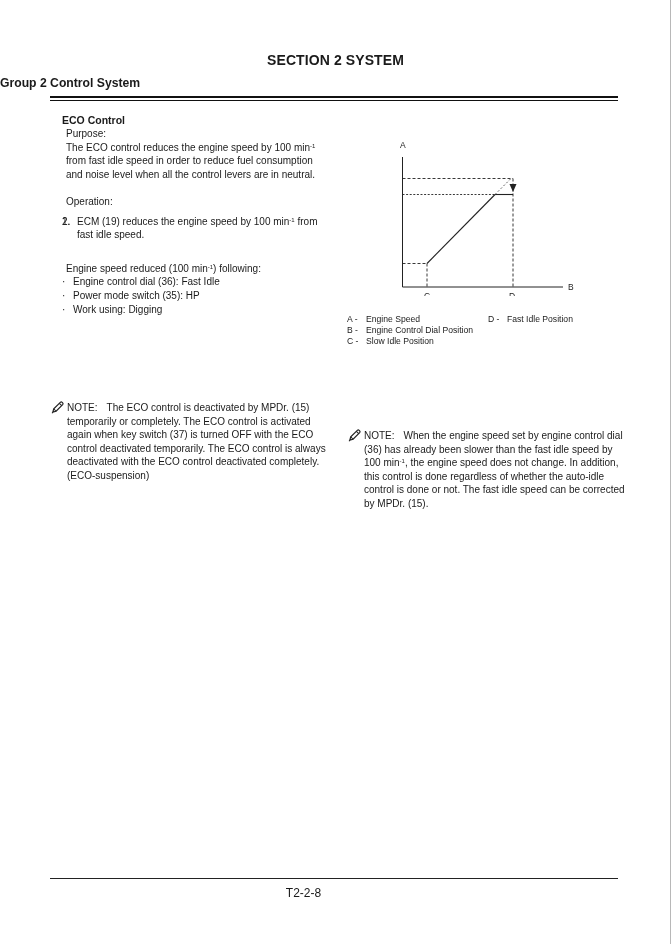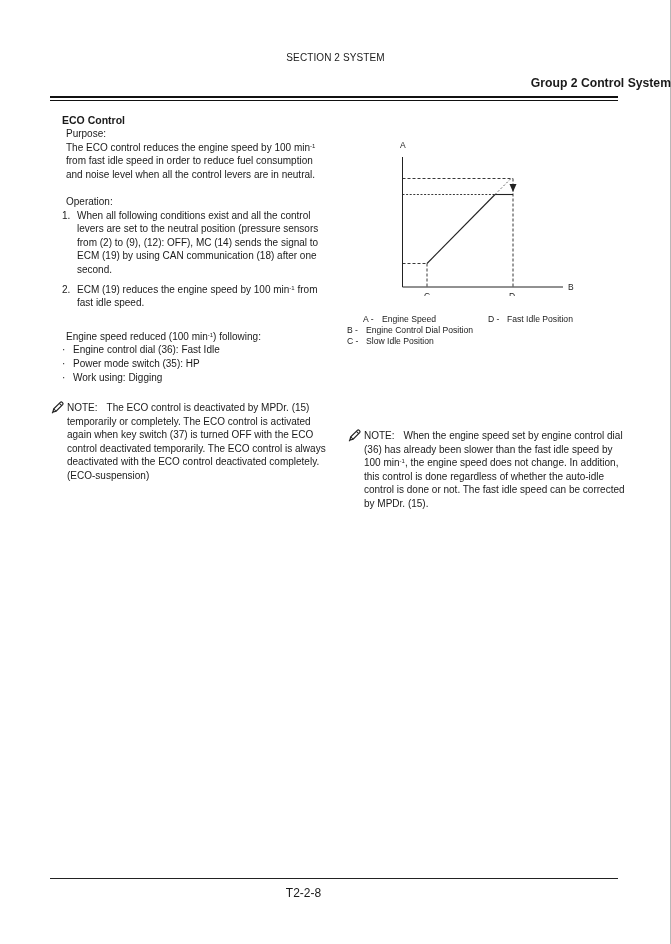--- a/index.html
+++ b/index.html
@@ -1,21 +1,21 @@
 <!DOCTYPE html>
 <html><head>
 <meta charset="utf-8">
 <style>
   html, body { margin:0; padding:0; background:#fff; }
   body { width:671px; height:944px; position:relative; overflow:hidden;
          font-family:"Liberation Sans", "DejaVu Sans", sans-serif; color:#1a1a1a; }
   .edge { position:absolute; right:0; top:0; width:1px; height:944px; background:#b8b8b8; }
   .sec-title { position:absolute; left:0; width:671px; top:52px; text-align:center;
-               font-weight:normal; font-size:10px; letter-spacing:0.1px; }
-  .grp-title { position:absolute; left:0; width:671px; top:76px; text-align:right;
+               font-weight:bold; font-size:14px; letter-spacing:0.1px; }
+  .grp-title { position:absolute; left:0; width:671px; top:76px; text-align:left;
                font-weight:bold; font-size:12.2px; }
   .rule-thick { position:absolute; left:50px; width:568px; top:96px; height:2px; background:#111; }
   .rule-thin  { position:absolute; left:50px; width:568px; top:100px; height:1px; background:#111; }
   .eco-head { position:absolute; left:62px; top:114px; font-weight:bold; font-size:10.5px; }
   .col-left { position:absolute; left:50px; top:127px; width:280px; font-size:10px; line-height:13.6px; }
   .col-left p { margin:0;padding-left:16px; }
   .gap { height:13.6px; }
   .ol { margin:0; padding:0; list-style:none; }
   .ol li { position:relative; padding-left:27px; margin-bottom:6px; }
   .ol .num { position:absolute; left:12px; top:0; }
@@ -48,21 +48,20 @@
 <div class="eco-head">ECO Control</div>
 
 <div class="col-left">
   <p>Purpose:</p>
   <p><span>The ECO control reduces the engine speed by 100 min</span><sup>-1</sup> <span>from fast idle speed in order to reduce fuel consumption and noise level when all the control levers are in neutral.</span></p>
   <div class="gap"></div>
   <p>Operation:</p>
   <ul class="ol">
     <li>
       <span class="num">1.</span>
-      <span>When all following conditions exist and all the control levers are set to the neutral position (pressure sensors from (2) to (9), (12): OFF), MC (14) sends the signal to ECM (19) by using CAN communication (18) after one second.</span>
     </li>
     <li>
       <span class="num">2.</span>
       <span>ECM (19) reduces the engine speed by 100 min</span><sup>-1</sup> <span>from fast idle speed.</span>
     </li>
   </ul>
   <div style="height:14px"></div>
   <p><span>Engine speed reduced (100 min</span><sup>-1</sup><span>) following:</span></p>
   <ul class="bul">
     <li><span class="dot">·</span><span>Engine control dial (36): Fast Idle</span></li>
@@ -107,20 +106,20 @@
   <line x1="87" y1="127.5" x2="87" y2="151" stroke="#222" stroke-width="0.9" stroke-dasharray="3,2"></line>
 
   <line x1="87" y1="127.5" x2="155" y2="58.5" stroke="#222" stroke-width="1.1"></line>
   <line x1="155" y1="58.5" x2="173" y2="58.5" stroke="#222" stroke-width="1.1"></line>
   <line x1="155" y1="58.5" x2="171" y2="42.5" stroke="#555" stroke-width="0.9" stroke-dasharray="2,2"></line>
 
   <polygon points="169.5,48 176.5,48 173,56" fill="#222"></polygon>
 </svg>
 
 <div class="legend">
-  <div class="row" style="left:16px;top:0"><span class="k">A -</span><span>Engine Speed</span></div>
+  <div class="row" style="left:0;top:0"><span class="k">A -</span><span>Engine Speed</span></div>
   <div class="row" style="left:0;top:11px"><span class="k">B -</span><span>Engine Control Dial Position</span></div>
   <div class="row" style="left:0;top:22px"><span class="k">C -</span><span>Slow Idle Position</span></div>
   <div class="row" style="left:141px;top:0"><span class="k">D -</span><span>Fast Idle Position</span></div>
 </div>
 
 <div class="rule-foot"></div>
 <div class="page-num">T2-2-8</div>
 
 </body></html>

